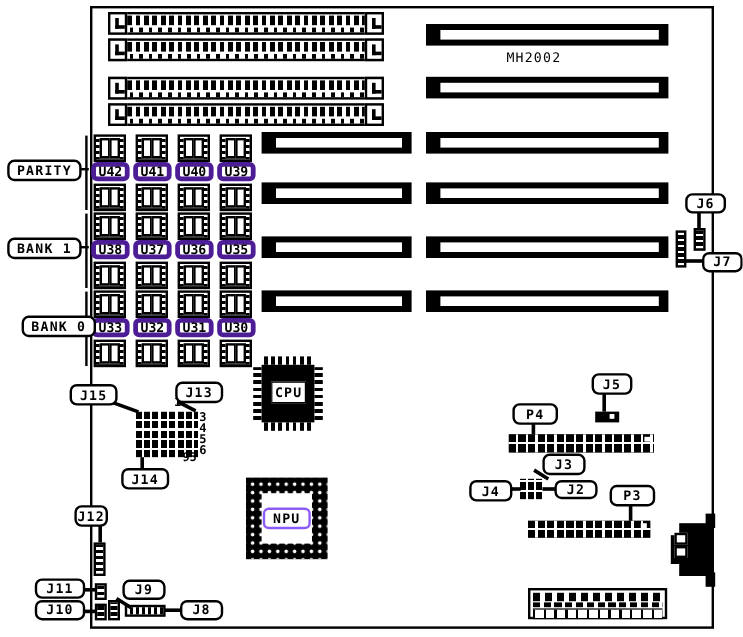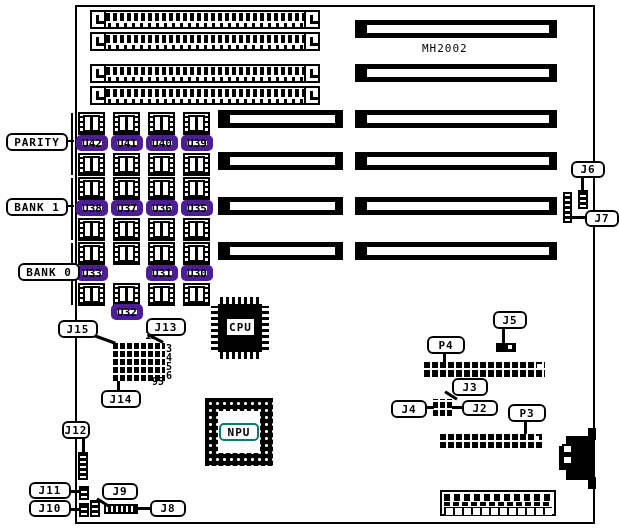--- a/index.html
+++ b/index.html
@@ -28,21 +28,21 @@
   .simm-end{position:absolute;top:-2px;width:16px;height:19px;background:#fff;border:2px solid #000;box-sizing:border-box;}
   .simm-end:after{content:"";position:absolute;left:4px;top:3px;width:5px;height:6px;
                   border-left:3px solid #000;border-bottom:3px solid #000;}
   .end-l{left:-2px;} .end-r{right:-2px;}
   
   .dip{border:2px solid #000;z-index:2;
        background:repeating-linear-gradient(0deg,#000 0 2px,#fff 2px 5px);}
   .dip:before,.dip:after{content:"";position:absolute;top:1px;bottom:1px;width:5px;
        background:#fff;border:2px solid #000;}
   .dip:before{left:3px;} .dip:after{right:3px;}
-  .chip-label{border:6px solid #4c1d95;border-radius:5px;background:#fff;z-index:4;
+  .chip-label{border:4px solid #4c1d95;border-radius:5px;background:#fff;z-index:4;
        display:flex;align-items:center;justify-content:center;font-size:11px;font-weight:bold;}
   .bracket{background:#000;z-index:1;}
   
   .jv{border:2px solid #000;background:repeating-linear-gradient(0deg,#fff 0 2px,#000 2px 5px);z-index:3;}
   .jh{border:2px solid #000;background:repeating-linear-gradient(90deg,#fff 0 2px,#000 2px 5px);z-index:3;}
   
   .hdr{z-index:3;background-color:#000;
        background-image:
          repeating-linear-gradient(90deg,transparent 0 6px,#fff 6px 8px),
          linear-gradient(to bottom,#000 0 6px,#fff 6px 8px,#000 8px);}
@@ -56,21 +56,21 @@
   .cpu-body{background:#000;z-index:2;}
   .pins-h{background:repeating-linear-gradient(90deg,#000 0 3px,#fff 3px 6px);z-index:2;}
   .pins-v{background:repeating-linear-gradient(0deg,#000 0 3px,#fff 3px 6px);z-index:2;}
   .cpu-label{background:#fff;border:1px solid #000;z-index:3;display:flex;align-items:center;justify-content:center;
              font-size:11px;font-weight:bold;letter-spacing:1px;}
   
   .npu-sock{background-color:#000;z-index:2;
        background-image:radial-gradient(#fff 1.2px,transparent 1.8px);
        background-size:7px 7px;background-position:2px 2px;}
   .npu-inner{position:absolute;left:13px;top:13px;right:13px;bottom:13px;background:#fff;}
-  .npu-label{border:2px solid #0f766e;border-radius:5px;background:#fff;z-index:3;
+  .npu-label{border:2px solid #8b5cf6;border-radius:5px;background:#fff;z-index:3;
        display:flex;align-items:center;justify-content:center;font-size:11px;font-weight:bold;letter-spacing:1px;}
   
   .txt{z-index:4;font-size:11px;letter-spacing:1px;white-space:nowrap;}
   .pins-txt{z-index:4;font-size:10px;font-weight:bold;line-height:9px;white-space:pre-line;}
   
   .pwr{border:2px solid #000;background:#fff;z-index:3;}
   .pwr-r1{position:absolute;left:2px;right:2px;top:2px;height:7px;
           background:repeating-linear-gradient(90deg,#000 0 6px,#fff 6px 10px);}
   .pwr-r2{position:absolute;left:2px;right:2px;top:10px;height:4px;
           background:repeating-linear-gradient(90deg,#000 0 6px,#fff 6px 9px);}
@@ -151,21 +151,21 @@
       <div class="abs bracket" style="left: 71px; top: 243px; width: 2px; height: 62px;"></div>
       <div class="abs dip" style="left: 78px; top: 242px; width: 27px; height: 23px;"></div>
       <div class="abs dip" style="left: 113px; top: 242px; width: 27px; height: 23px;"></div>
       <div class="abs dip" style="left: 148px; top: 242px; width: 27px; height: 23px;"></div>
       <div class="abs dip" style="left: 183px; top: 242px; width: 27px; height: 23px;"></div>
       <div class="abs dip" style="left: 78px; top: 283px; width: 27px; height: 23px;"></div>
       <div class="abs dip" style="left: 113px; top: 283px; width: 27px; height: 23px;"></div>
       <div class="abs dip" style="left: 148px; top: 283px; width: 27px; height: 23px;"></div>
       <div class="abs dip" style="left: 183px; top: 283px; width: 27px; height: 23px;"></div>
       <div class="abs chip-label" style="left: 76px; top: 265px; width: 32px; height: 16px;">U33</div>
-      <div class="abs chip-label" style="left: 111px; top: 265px; width: 32px; height: 16px; margin-top: 39px;">U32</div>
+      <div class="abs chip-label" style="left: 111px; top: 265px; width: 32px; height: 16px;">U32</div>
       <div class="abs chip-label" style="left: 146px; top: 265px; width: 32px; height: 16px;">U31</div>
       <div class="abs chip-label" style="left: 181px; top: 265px; width: 32px; height: 16px;">U30</div>
     </div>
 
   <div class="abs callout" style="left:6px;top:133px;width:62px;height:18px;">PARITY</div>
   <div class="abs tail" style="left:65px;top:140px;width:9px;height:2px;"></div>
   <div class="abs callout" style="left:6px;top:198px;width:62px;height:18px;">BANK 1</div>
   <div class="abs tail" style="left:65px;top:205px;width:9px;height:2px;"></div>
   <div class="abs callout" style="left:18px;top:263px;width:62px;height:18px;">BANK 0</div>
   <div class="abs tail" style="left:65px;top:270px;width:9px;height:2px;"></div>

